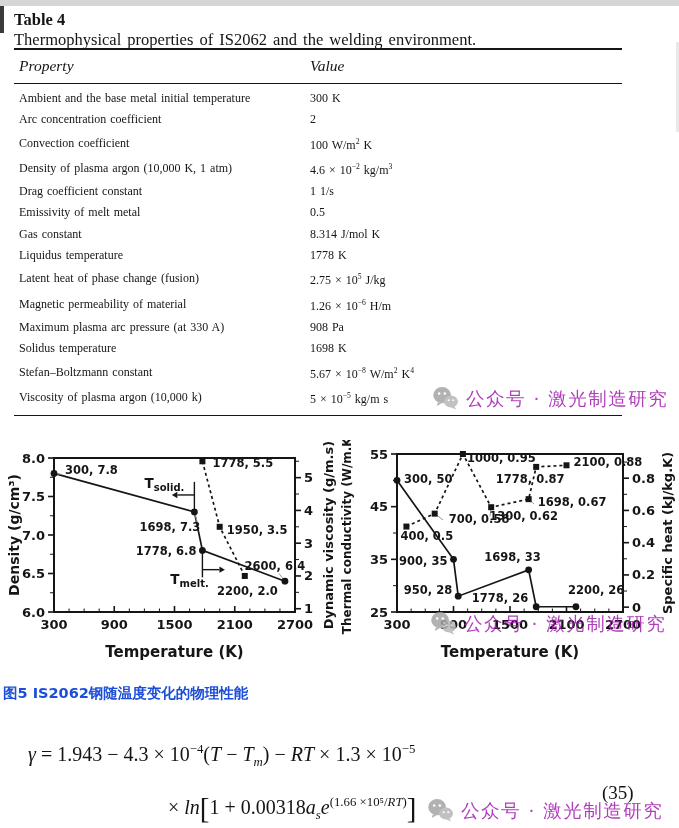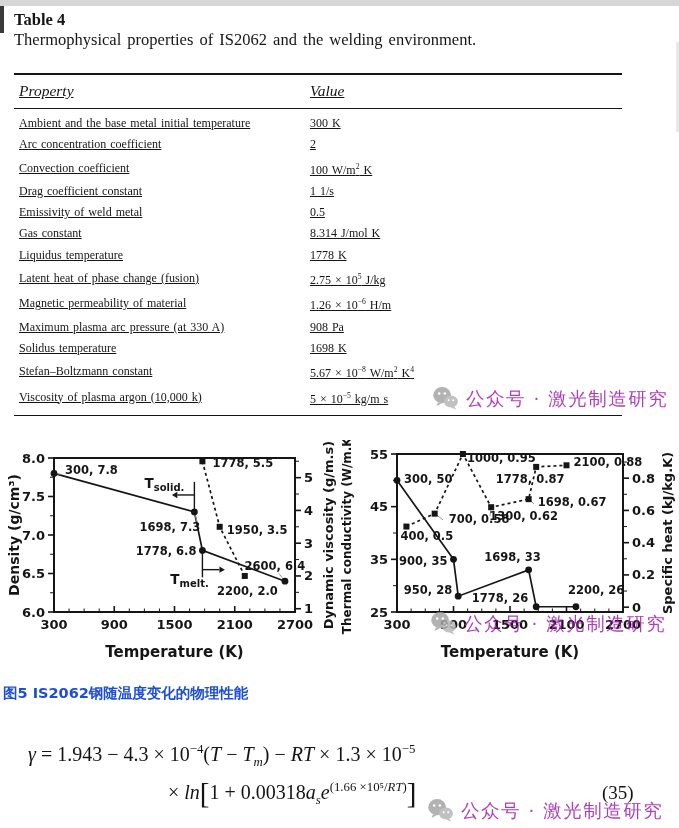--- a/index.html
+++ b/index.html
@@ -5,22 +5,22 @@
   html,body{margin:0;padding:0;background:#ffffff;}
   .page{position:relative;width:679px;height:828px;background:#fff;overflow:hidden;
         font-family:"Liberation Serif","DejaVu Serif",serif;color:#151515;}
   .edge-top{position:absolute;left:0;top:0;width:679px;height:6px;background:#d6d6d6;}
   .edge-nub{position:absolute;left:0;top:6px;width:4px;height:27px;background:#3a3a3a;}
   .edge-right{position:absolute;right:0;top:42px;width:3px;height:90px;background:#e9e9e9;}
 
   .tbl-label{position:absolute;left:14px;top:10px;font-size:16.5px;font-weight:bold;}
   .tbl-caption{position:absolute;left:14px;top:30px;font-size:16.5px;word-spacing:2px;}
 
-  table.props{position:absolute;left:14px;top:73px;width:608px;border-collapse:collapse;
-              border-top:2.2px solid #151515;border-bottom:1.8px solid #151515;text-decoration:underline;}
+  table.props{position:absolute;left:14px;top:48px;width:608px;border-collapse:collapse;
+              border-top:2.2px solid #151515;border-bottom:1.8px solid #151515;}
   table.props th{font-style:italic;font-weight:normal;text-align:left;font-size:15.5px;
                  padding:7px 0 8px 5px;border-bottom:1.6px solid #151515;}
   table.props td{font-size:12px;line-height:21.3px;white-space:nowrap;padding:0 0 0 5px;
                  word-spacing:1px;}
   table.props td.prop{width:288px;}
   table.props tbody tr:first-child td{padding-top:4px;}
   table.props tbody tr:last-child td{padding-bottom:5px;}
   table.props sup, .equation sup{font-size:64%;}
   table.props sub, .equation sub{font-size:64%;}
 
@@ -39,21 +39,21 @@
   .chart .ptlabel{font:bold 11.5px "DejaVu Sans",sans-serif;fill:#151515;}
   .chart .xtitle{font:bold 15px "DejaVu Sans",sans-serif;fill:#151515;}
   .chart .annlabel{font:bold 13.5px "DejaVu Sans",sans-serif;fill:#151515;}
   .chart .axtitle{font-weight:bold;font-family:"DejaVu Sans",sans-serif;fill:#151515;}
 
   .figcap{position:absolute;left:3px;top:684px;font-family:"DejaVu Sans",sans-serif;
           font-weight:bold;font-size:14.5px;color:#1d4ed8;}
 
   .equation{position:absolute;left:0;top:742px;width:679px;font-size:20px;color:#141414;}
   .eq-line1{margin-left:28px;}
-  .eq-line2{margin-left:168px;margin-top:7px;}
+  .eq-line2{margin-left:168px;margin-top:22px;}
   .eq-num{position:absolute;left:602px;top:40px;font-size:19px;}
   .bigbr{font-size:145%;vertical-align:-12%;}
 </style>
 </head>
 <body>
 
 <div class="page">
   <div class="edge-top"></div>
   <div class="edge-nub"></div>
   <div class="edge-right"></div>
@@ -75,25 +75,29 @@
         </tr>
         <tr>
           <td class="prop">Arc concentration coefficient</td>
           <td>2</td>
         </tr>
         <tr>
           <td class="prop">Convection coefficient</td>
           <td>100 W/m<sup>2</sup> K</td>
         </tr>
         <tr>
+          <td class="prop">Density of plasma argon (10,000 K, 1 atm)</td>
+          <td>4.6 × 10<sup>−2</sup> kg/m<sup>3</sup></td>
+        </tr>
+        <tr>
           <td class="prop">Drag coefficient constant</td>
           <td>1 1/s</td>
         </tr>
         <tr>
-          <td class="prop">Emissivity of weld metal</td>
+          <td class="prop">Emissivity of melt metal</td>
           <td>0.5</td>
         </tr>
         <tr>
           <td class="prop">Gas constant</td>
           <td>8.314 J/mol K</td>
         </tr>
         <tr>
           <td class="prop">Liquidus temperature</td>
           <td>1778 K</td>
         </tr>

